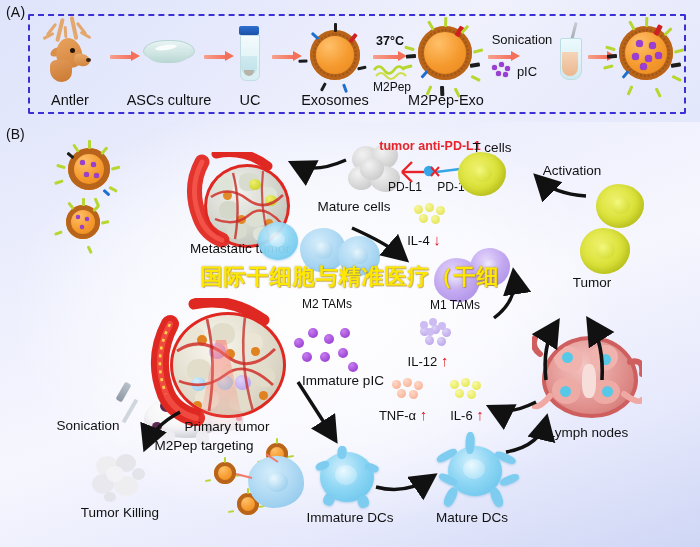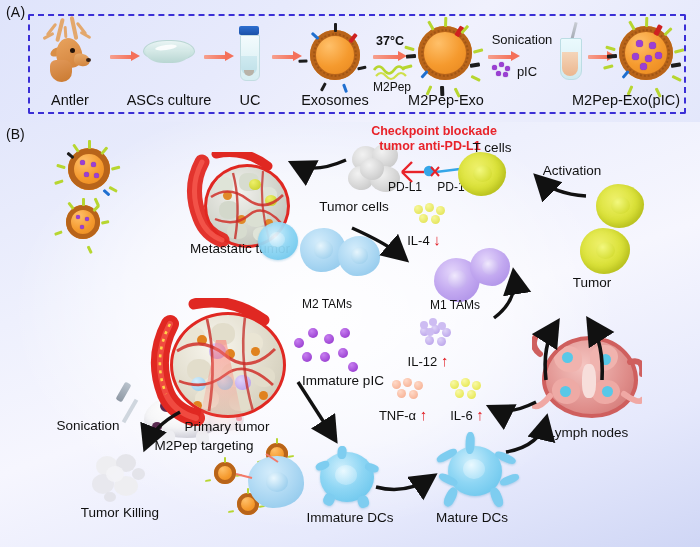--- a/index.html
+++ b/index.html
@@ -370,21 +370,20 @@
       <div class="pep" style="left:26px;top:-9px;width:2.5px;height:10px;transform:rotate(2deg);"></div>
       <div class="pep" style="left:14px;top:-6px;width:2.5px;height:10px;transform:rotate(-30deg);"></div>
       <div class="pep" style="left:44px;top:-1px;width:2.5px;height:10px;transform:rotate(46deg);"></div>
       <div class="pep" style="left:-7px;top:30px;width:2.5px;height:10px;transform:rotate(-104deg);"></div>
       <div class="pep" style="left:-5px;top:14px;width:2.5px;height:10px;transform:rotate(-74deg);"></div>
       <div class="pep" style="left:54px;top:16px;width:2.5px;height:10px;transform:rotate(76deg);"></div>
       <div class="pep" style="left:52px;top:40px;width:2.5px;height:10px;transform:rotate(116deg);"></div>
       <div class="pep" style="left:36px;top:52px;width:2.5px;height:10px;transform:rotate(154deg);"></div>
       <div class="pep" style="left:12px;top:50px;width:2.5px;height:10px;transform:rotate(-156deg);"></div>
     </div>
-    <div class="a-caption" style="left:626px;top:92px;">M2Pep-Exo(pIC)</div>
   </div>
 
   <div id="panel-b"></div>
   <div id="panel-b-label">(B)</div>
 
   <div class="exo" style="left:68px;top:148px;width:42px;height:42px;">
     <div class="core"></div>
       <div class="bilayer"></div>
     <span class="pic-dot" style="position:absolute;left:12px;top:12px;width:5px;height:5px;"></span>
     <span class="pic-dot" style="position:absolute;left:23px;top:14px;width:5px;height:5px;"></span>
@@ -460,23 +459,22 @@
   </div>
   <div class="b-label" style="left:240px;top:241px;">Metastatic tumor</div>
 
   <div style="position:absolute;left:346px;top:142px;width:58px;height:54px;">
     <div class="tumorcell-grey" style="left:6px;top:4px;width:28px;height:26px;"></div>
     <div class="tumorcell-grey" style="left:26px;top:2px;width:26px;height:24px;"></div>
     <div class="tumorcell-grey" style="left:2px;top:24px;width:26px;height:24px;"></div>
     <div class="tumorcell-grey" style="left:24px;top:24px;width:30px;height:26px;"></div>
     <div class="tumorcell-grey" style="left:14px;top:16px;width:24px;height:22px;"></div>
   </div>
-  <div class="b-label" style="left:354px;top:199px;">Tumor cells</div>
-
-  <div class="b-label red" style="left:434px;top:124px;">Checkpoint blockade</div>
+  <div class="b-label" style="left:354px;top:199px;">Mature cells</div>
+
   <div class="b-label red" style="left:430px;top:139px;">tumor anti-PD-L1</div>
 
   <svg class="ov">
     <path d="M402 172 L412 162" stroke="#e8232a" stroke-width="2.4" fill="none"></path>
     <path d="M402 172 L412 182" stroke="#e8232a" stroke-width="2.4" fill="none"></path>
     <path d="M402 172 L424 172" stroke="#e8232a" stroke-width="2.4" fill="none"></path>
     <circle cx="429" cy="171" r="5.2" fill="#35a6e8"></circle>
     <path d="M436 172 L460 169" stroke="#35a6e8" stroke-width="2.6" fill="none"></path>
     <path d="M431 167 L439 176 M439 167 L431 176" stroke="#e8232a" stroke-width="2" fill="none"></path>
   </svg>
@@ -730,15 +728,16 @@
     <path d="M506 452 q34 -6 40 -32" stroke="#111" stroke-width="3.4" fill="none" marker-end="url(#ah)"></path>
 
     <path d="M376 487 q30 8 56 -10" stroke="#111" stroke-width="3.4" fill="none" marker-end="url(#ah)"></path>
 
     <path d="M298 382 q22 34 36 56" stroke="#111" stroke-width="3.4" fill="none" marker-end="url(#ah)"></path>
 
     <path d="M180 412 q-26 14 -34 34" stroke="#111" stroke-width="3.4" fill="none" marker-end="url(#ah)"></path>
   </svg>
 
   <div id="watermark">
+    <div>国际干细胞与精准医疗（干细</div>
   </div>
 
 </div>
 
 </body></html>

